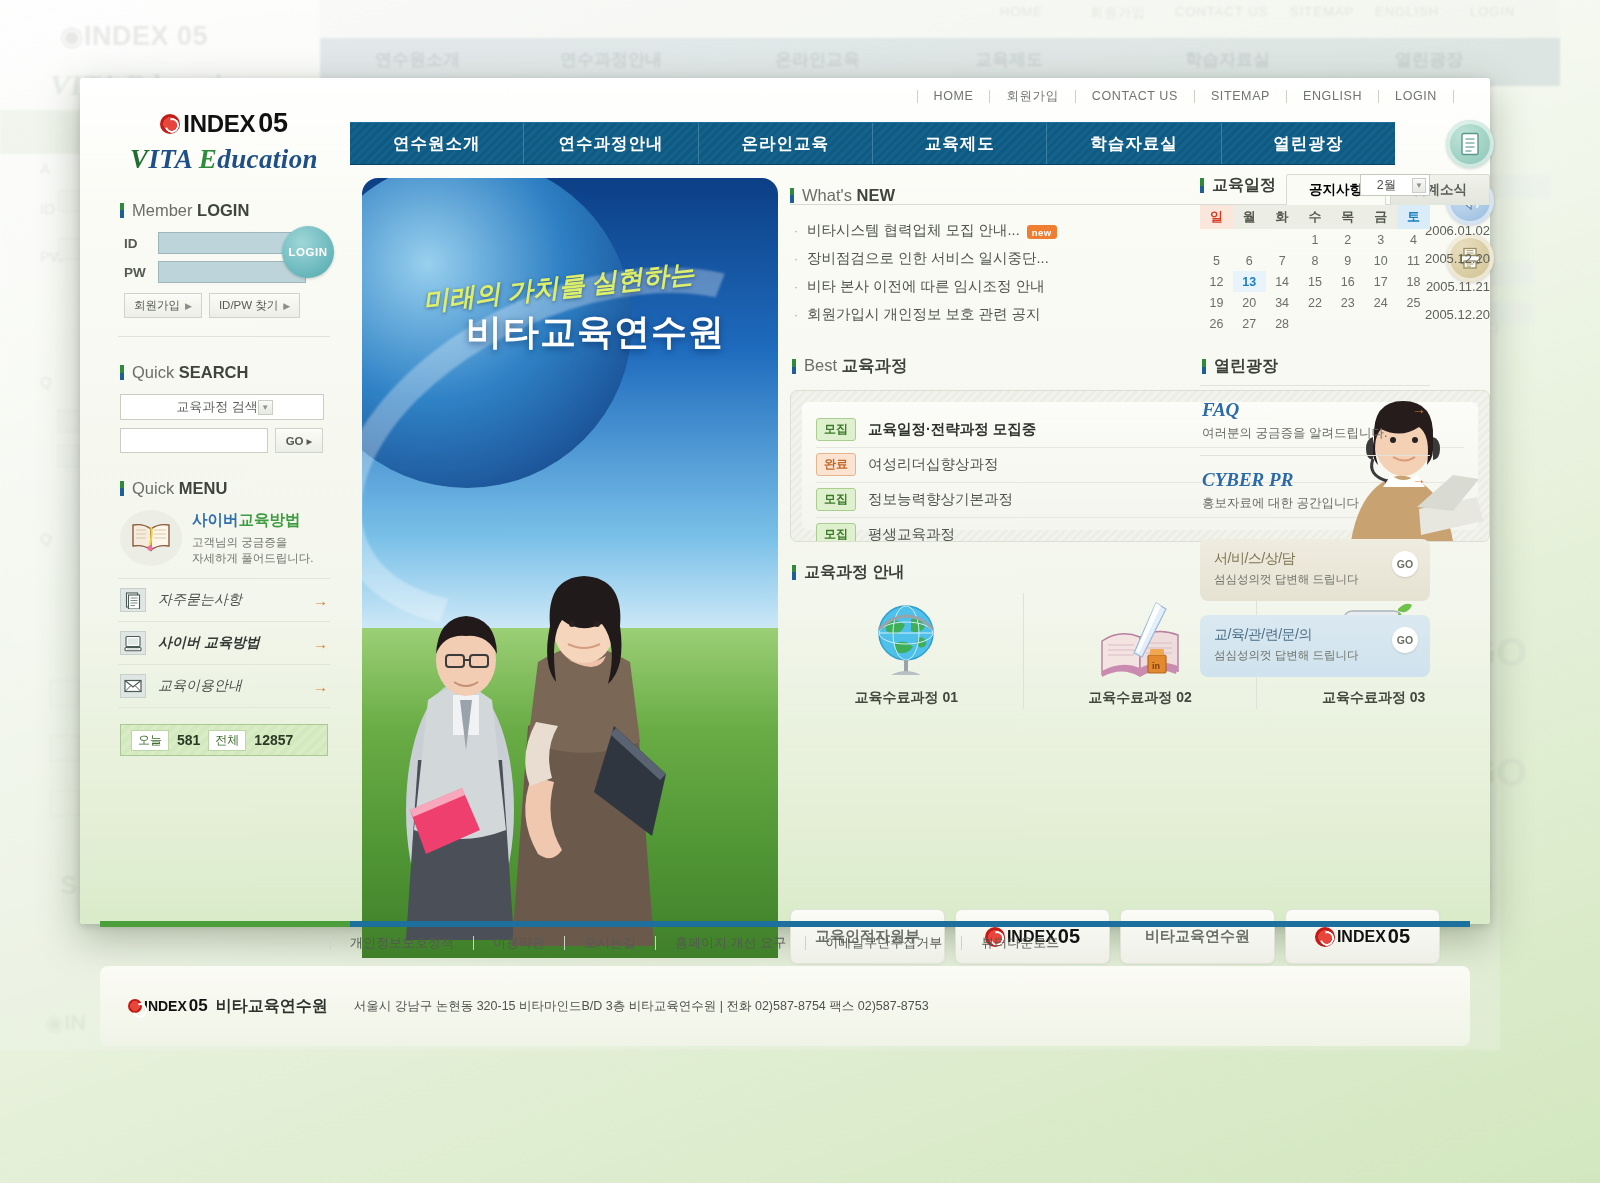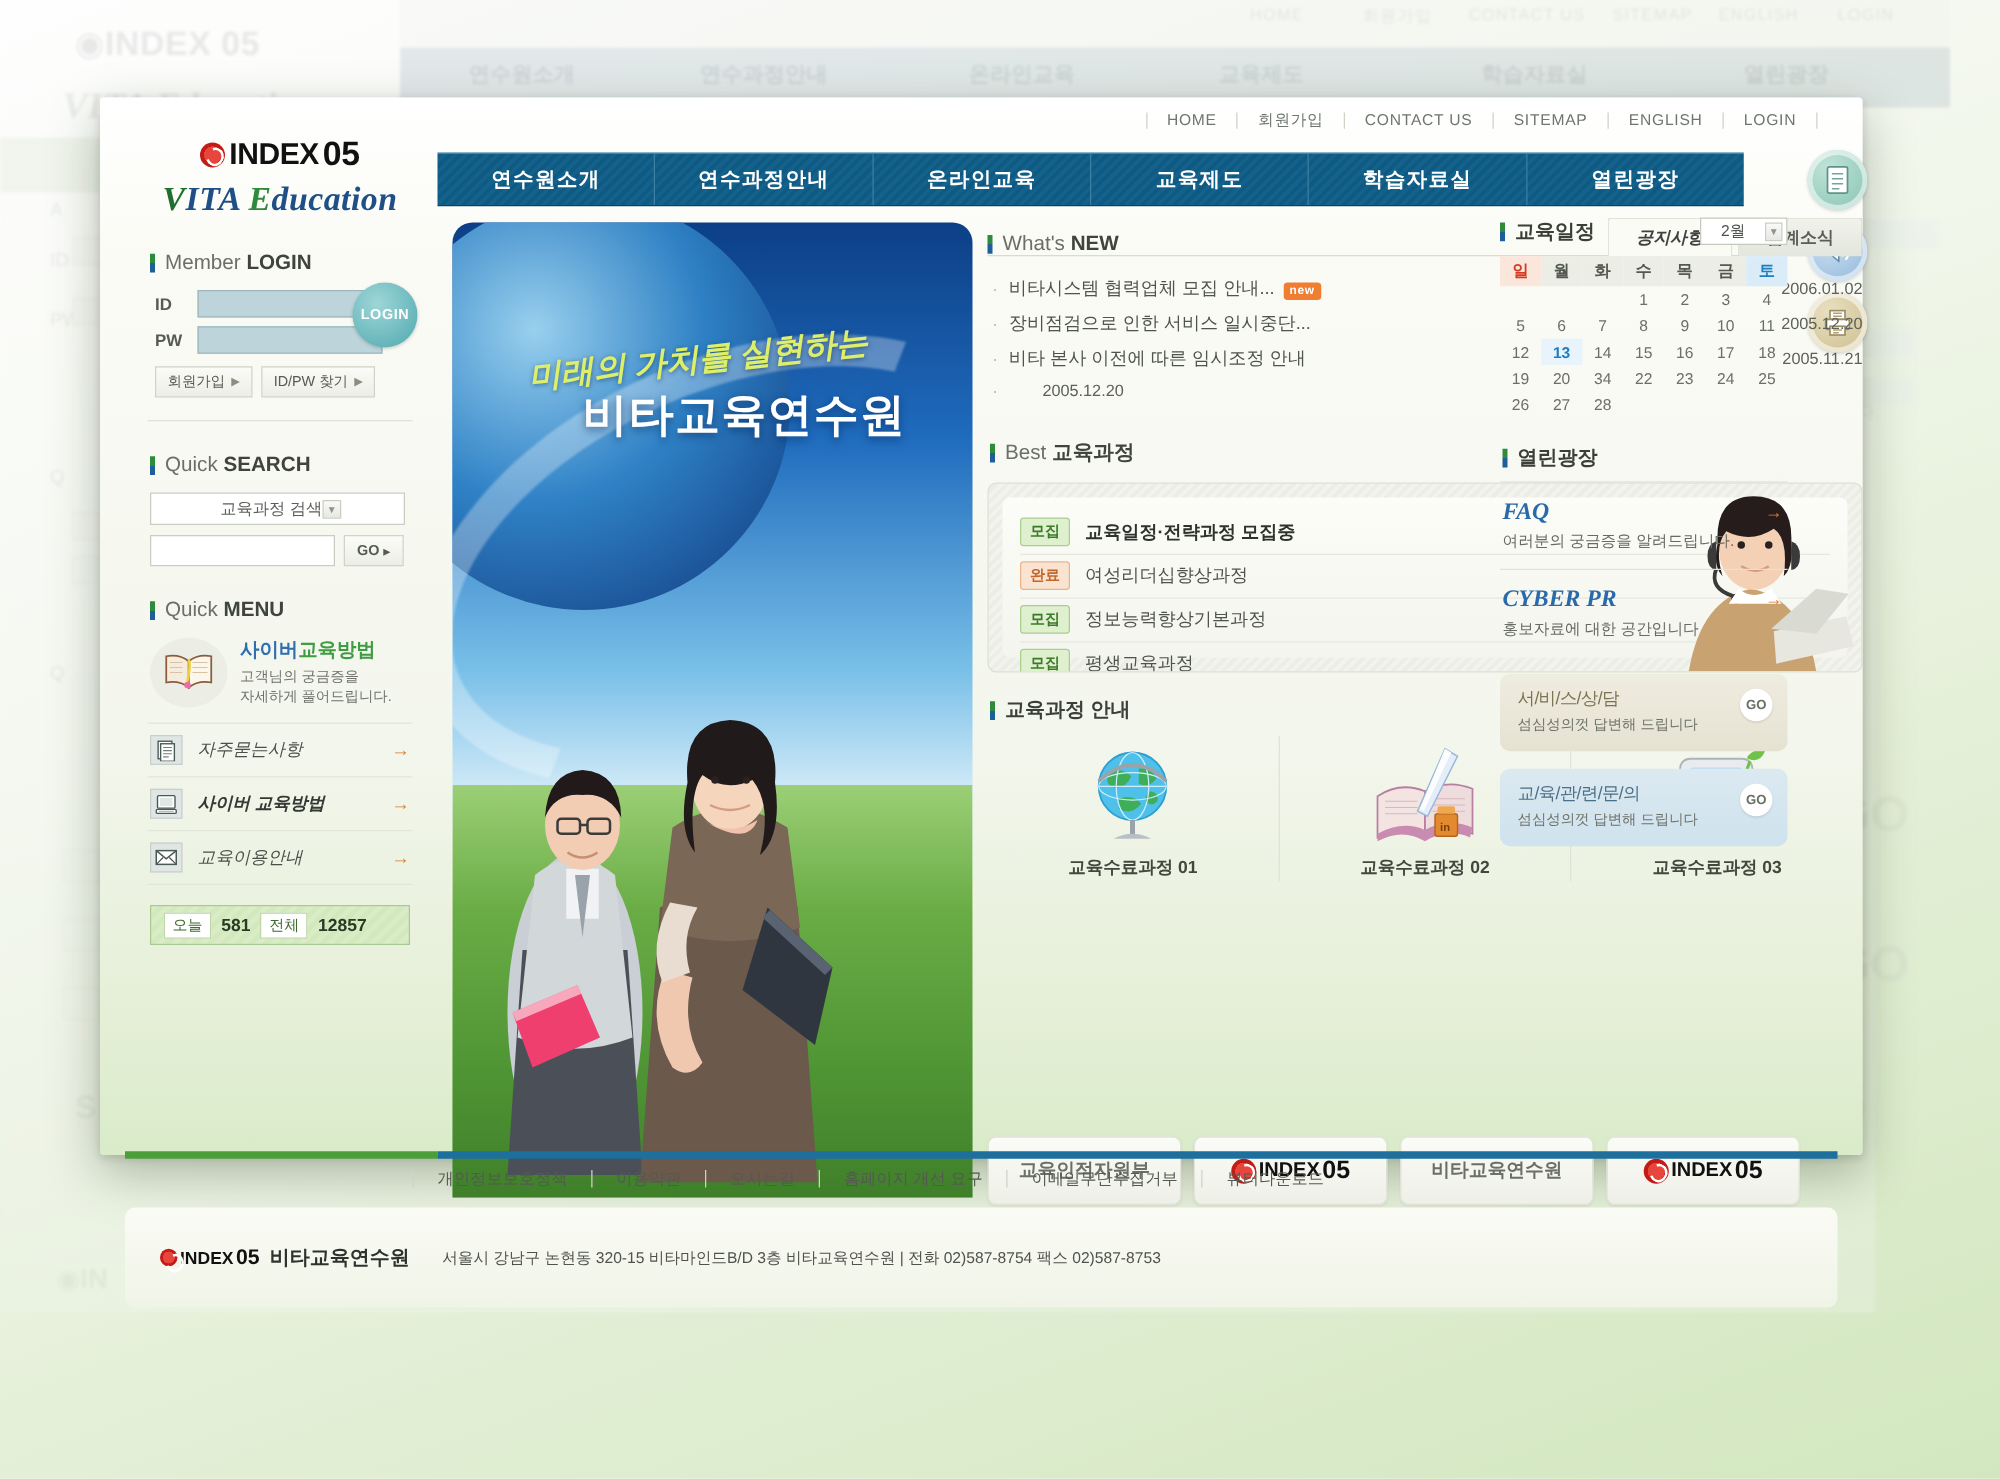--- a/index.html
+++ b/index.html
@@ -161,21 +161,21 @@
     background:linear-gradient(180deg,#9ccf76 0%,#6aad46 30%,#4f9434 70%,#3f7f2a 100%); }
   .hero .p-man { position:absolute; left:36px; bottom:18px; width:136px; height:430px; }
   .hero .p-woman { position:absolute; left:136px; bottom:12px; width:170px; height:470px; }
 
   
   .rcol { position:absolute; left:710px; top:96px; width:700px; }
   .panel-head { display:flex; align-items:flex-end; justify-content:space-between; }
   .tabs { display:flex; gap:4px; align-items:flex-end; }
   .tab { border:1px solid #d8dcd0; border-bottom:none; padding:6px 22px; font-size:13.5px;
     background:linear-gradient(180deg,#f1f2eb,#e3e6dc); color:#585d55; border-radius:3px 3px 0 0; font-weight:bold; }
-  .tab.active { background:#fbfbf6; color:#404040;font-style:italic; }
+  .tab.active { background:#fbfbf6; color:#000000; }
   .hr-under { height:1px; background:#d8dcd0; margin-top:-1px; }
 
   .news { margin-top:12px; }
   .news-row { display:flex; align-items:center; font-size:14.5px; color:#4f544d; padding:4px 0 5px 4px; }
   .news-row .dot { color:#9aa096; margin-right:9px; font-size:12px; }
   .news-row .tt { flex:1; }
   .news-row .badge-new { background:#ef7e32; color:#fff; font-size:9.5px; font-weight:bold;
     padding:1.5px 5px; border-radius:3px; letter-spacing:.5px; margin-left:7px; }
   .news-row .dt { font-size:13px; color:#5c615a; width:92px; text-align:right; }
 
@@ -564,20 +564,21 @@
         <span class="tt">장비점검으로 인한 서비스 일시중단...</span>
         <span class="dt">2005.12.20</span>
       </div>
       <div class="news-row">
         <span class="dot">·</span>
         <span class="tt">비타 본사 이전에 따른 임시조정 안내</span>
         <span class="dt">2005.11.21</span>
       </div>
       <div class="news-row">
         <span class="dot">·</span>
+        <span class="tt">회원가입시 개인정보 보호 관련 공지</span>
         <span class="dt">2005.12.20</span>
       </div>
     </div>
 
     <div class="sec-head">
       <span class="bar-i"></span>
       <span class="t"><span>Best </span><b>교육과정</b></span>
     </div>
 
     <div class="bestbox">

